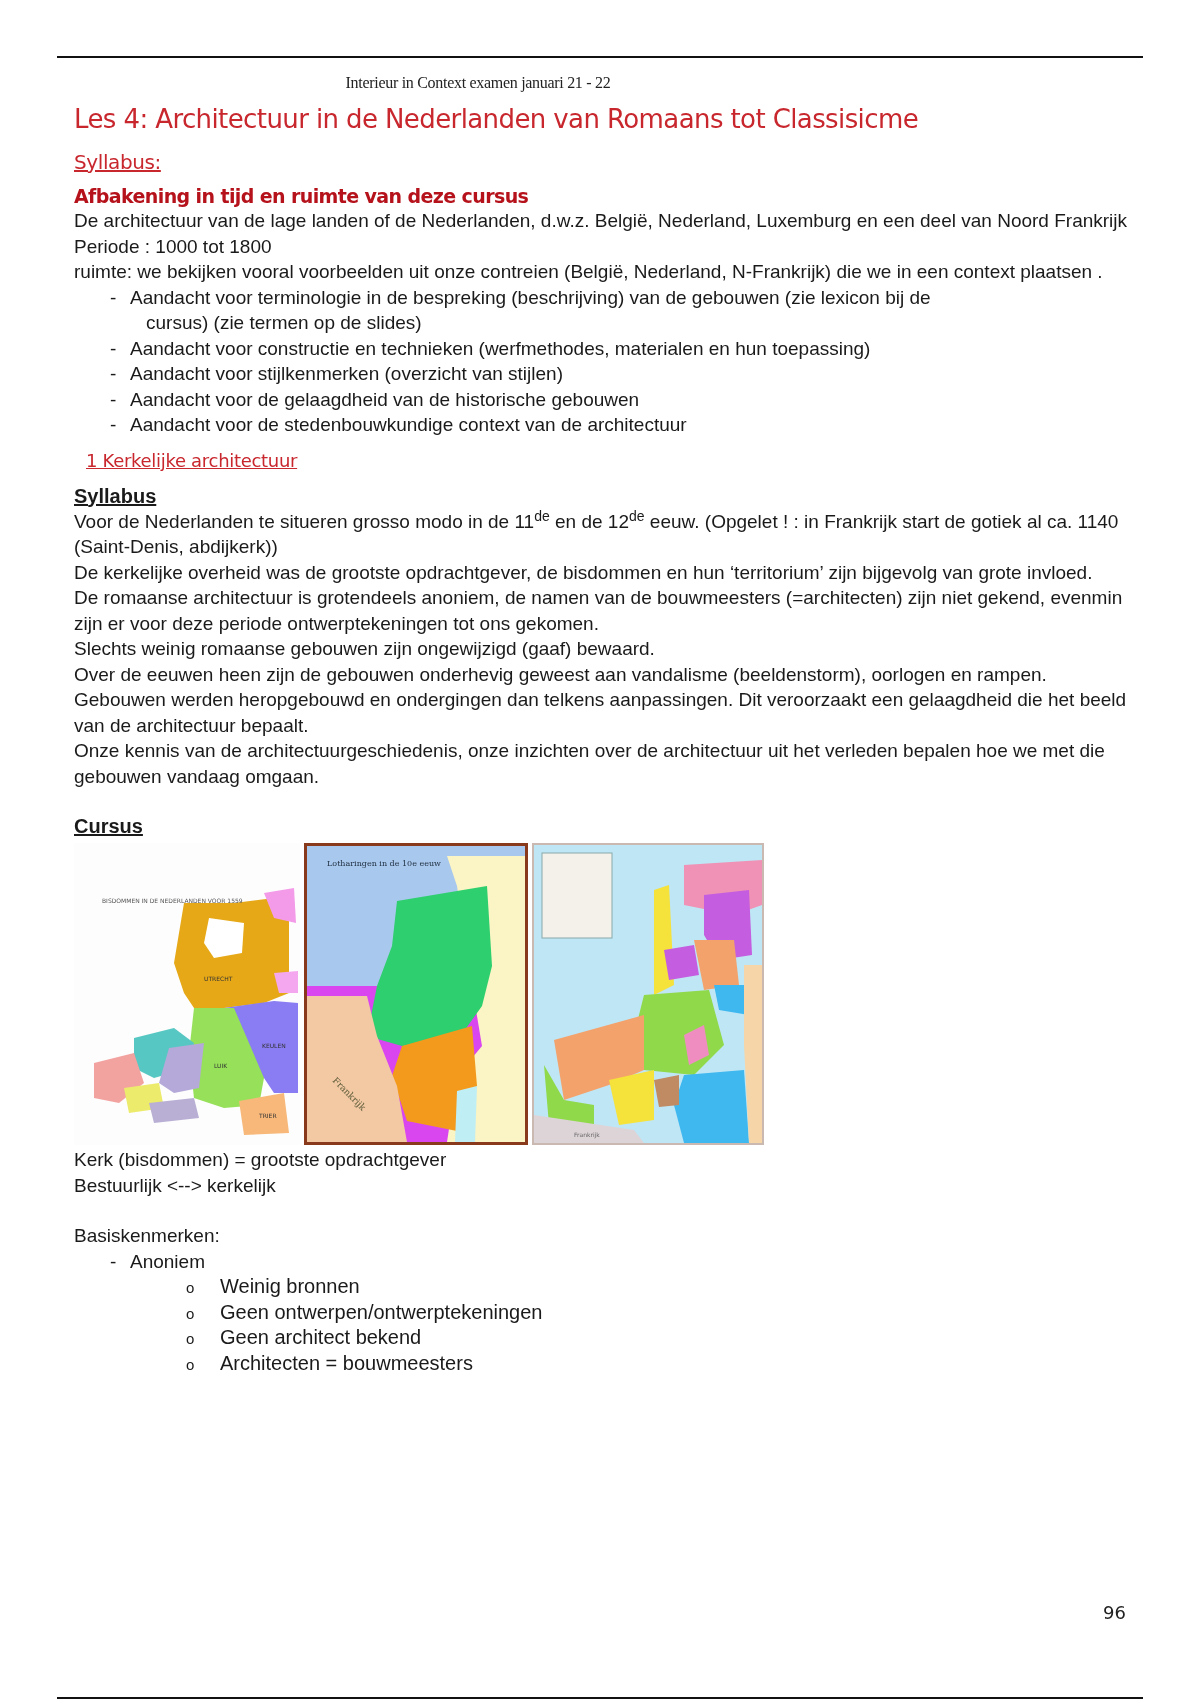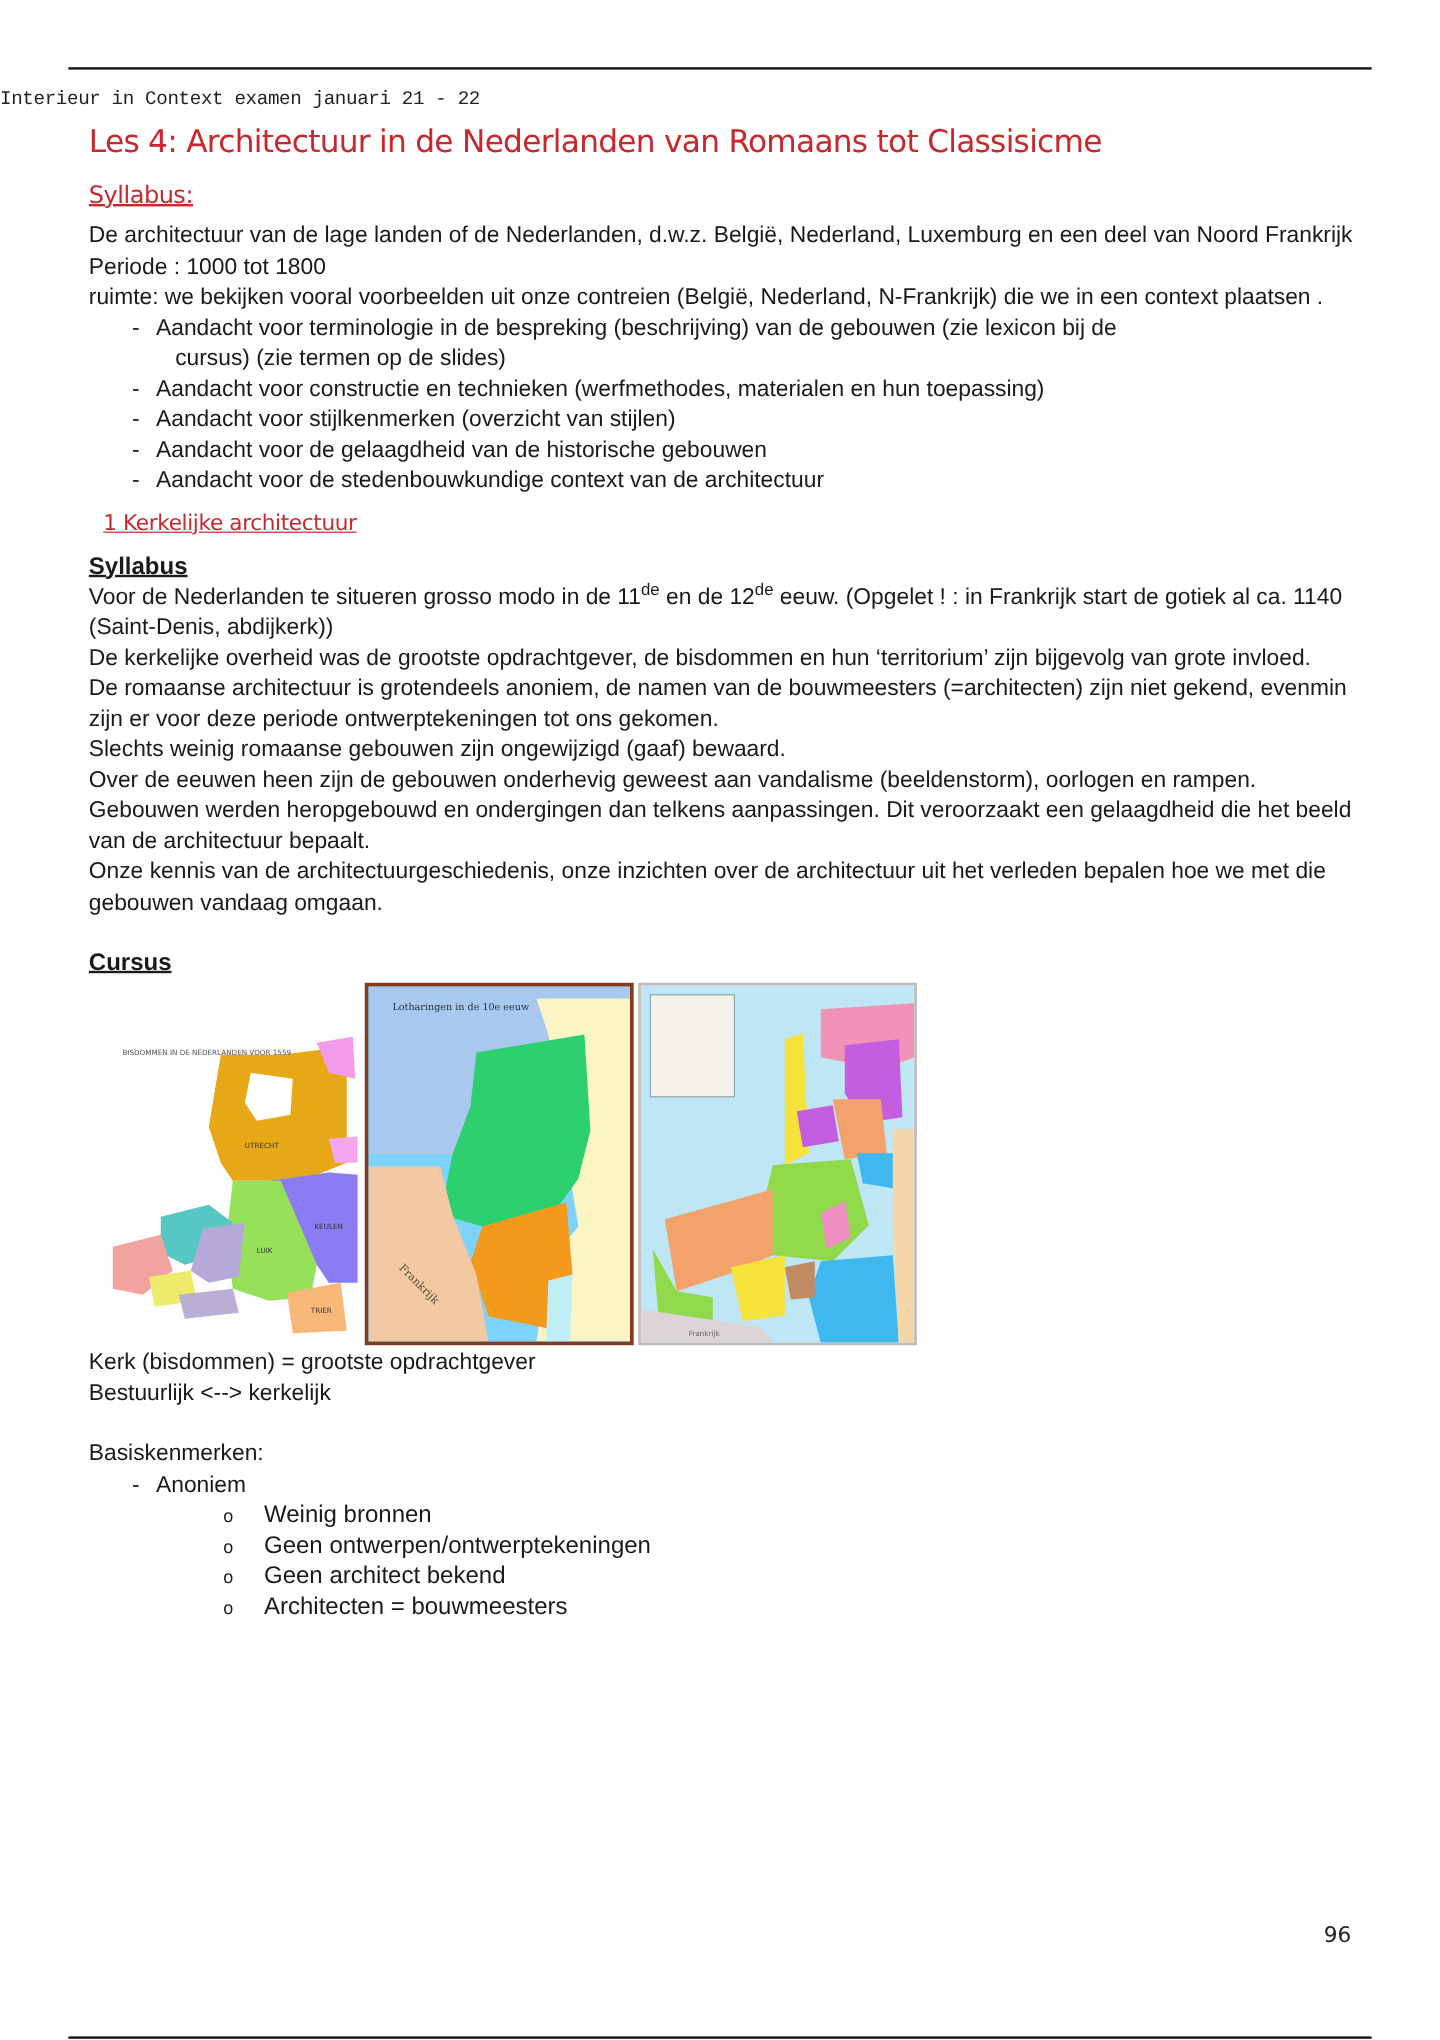--- a/index.html
+++ b/index.html
@@ -1,52 +1,53 @@
 <!DOCTYPE html>
 <html><head>
 <meta charset="utf-8">
 <style>
   html, body { margin: 0; padding: 0; background: #ffffff; }
   body { width: 1200px; height: 1700px; position: relative; overflow: hidden; font-family: "Liberation Sans", sans-serif; color: #1a1a1a; }
   .rule-top { position: absolute; left: 57px; top: 56px; width: 1086px; height: 2px; background: #111; }
   .rule-bottom { position: absolute; left: 57px; top: 1697px; width: 1086px; height: 2px; background: #111; }
-  .header { position: absolute; left: 0; top: 74px; width: 956px; text-align: left; font-family: Liberation Mono, monospace; font-size: 16px; color: #222; letter-spacing: -0.3px; }
+  .header { position: absolute; left: 0; top: 74px; width: 956px; text-align: center; font-family: Liberation Serif, serif; font-size: 16px; color: #222; letter-spacing: -0.3px; }
   .content { position: absolute; left: 74px; top: 100px; width: 1060px; }
   .h1 { font-family: "DejaVu Sans", sans-serif; color: #c8272e; font-size: 26px; font-weight: normal; margin: 4px 0 8px 0; letter-spacing: -0.6px; }
   .h2-u { font-family: "DejaVu Sans", sans-serif; color: #c8272e; font-size: 20px; text-decoration: underline; margin: 16px 0 10px 0; letter-spacing: -0.4px; }
   .h3-red { font-family: "DejaVu Sans", sans-serif; color: #b5121b; font-size: 19px; font-weight: bold; margin: 0; letter-spacing: -0.6px; line-height: 24px; }
   .p { font-size: 19px; line-height: 25.5px; margin: 0; }
   ul.dash { list-style: none; margin: 0; padding: 0 0 0 56px; }
   ul.dash li { position: relative; font-size: 19px; line-height: 25.5px; padding-left: 0; }
   ul.dash li .bullet { position: absolute; left: -20px; }
   ul.dash li .wrap { display: block; }
   .section-head { font-family: "DejaVu Sans", sans-serif; color: #b5121b; font-size: 20px; font-weight: bold; margin: 34px 0 10px 0; letter-spacing: -0.6px; }
   .sub-red-u { font-family: "DejaVu Sans", sans-serif; color: #c8272e; font-size: 18px; text-decoration: underline; margin: 12px; letter-spacing: -0.3px; }
   .bold-u { font-weight: bold; text-decoration: underline; font-size: 20px; line-height: 26px; margin: 0; }
   sup { font-size: 14px; vertical-align: 7px; line-height: 0; }
   .maps { display: flex; gap: 4px; margin: 4px 0 2px 0; height: 302px; }
   .map { position: relative; overflow: hidden; }
   .map1 { width: 226px; background: #fdfdfd; }
-  .map2 { width: 224px; border: 3px solid #8a3a1c; box-sizing: border-box; background: #7dd3fc; }
+  .map2 { width: 224px; border: 3px solid #8a3a1c; box-sizing: border-box; background: #d946ef; }
   .map3 { width: 232px; border: 2px solid #c9b9b0; box-sizing: border-box; background: #bfe6f5; }
   .map svg { position: absolute; left: 0; top: 0; width: 100%; height: 100%; }
   ul.circle { list-style: none; margin: 0; padding: 0 0 0 146px; }
   ul.circle li { position: relative; font-size: 20px; line-height: 25.5px; }
   ul.circle li .bullet { position: absolute; left: -34px; font-size: 15px; top: 1px; }
   .page-number { position: absolute; right: 74px; top: 1602px; font-family: "DejaVu Sans", sans-serif; font-size: 18px; color: #222; }
 </style>
 </head>
 <body>
 
 <div class="rule-top"></div>
 <div class="header">Interieur in Context examen januari 21 - 22</div>
 
 <div class="content">
   <h1 class="h1">Les 4: Architectuur in de Nederlanden van Romaans tot Classisicme</h1>
   <div class="h2-u">Syllabus:</div>
+  <div class="h3-red">Afbakening in tijd en ruimte van deze cursus</div>
   <p class="p">De architectuur van de lage landen of de Nederlanden, d.w.z. België, Nederland, Luxemburg en een deel van Noord Frankrijk</p>
   <p class="p">Periode : 1000 tot 1800</p>
   <p class="p">ruimte: we bekijken vooral voorbeelden uit onze contreien (België, Nederland, N-Frankrijk) die we in een context plaatsen .</p>
   <ul class="dash">
     <li>
       <span class="bullet">-</span>
       <span>Aandacht voor terminologie in de bespreking (beschrijving) van de gebouwen (zie lexicon bij de</span>
       <span class="wrap" style="padding-left:16px">cursus) (zie termen op de slides)</span>
     </li>
     <li>

